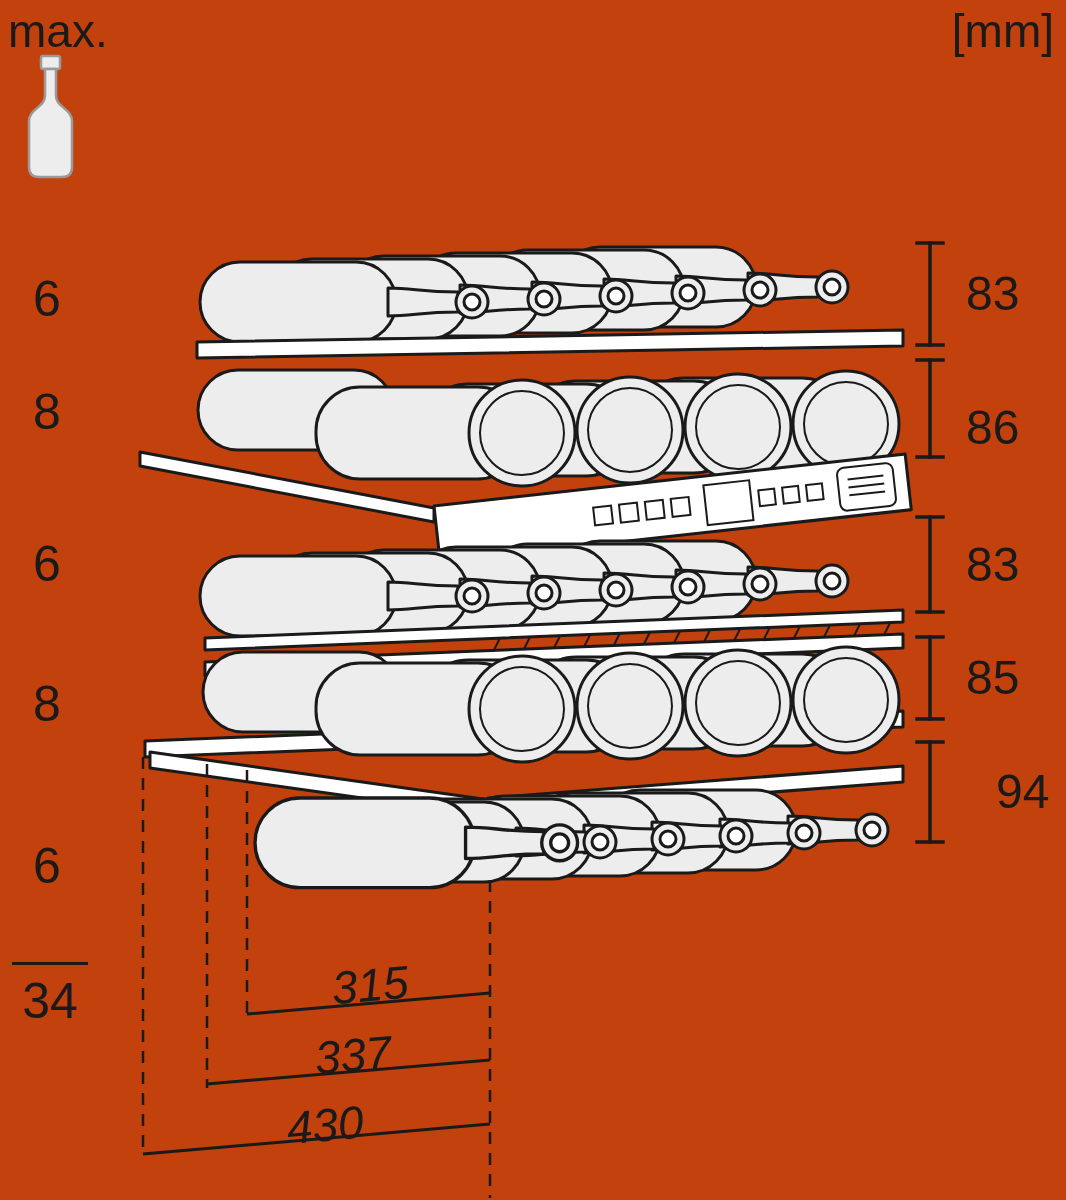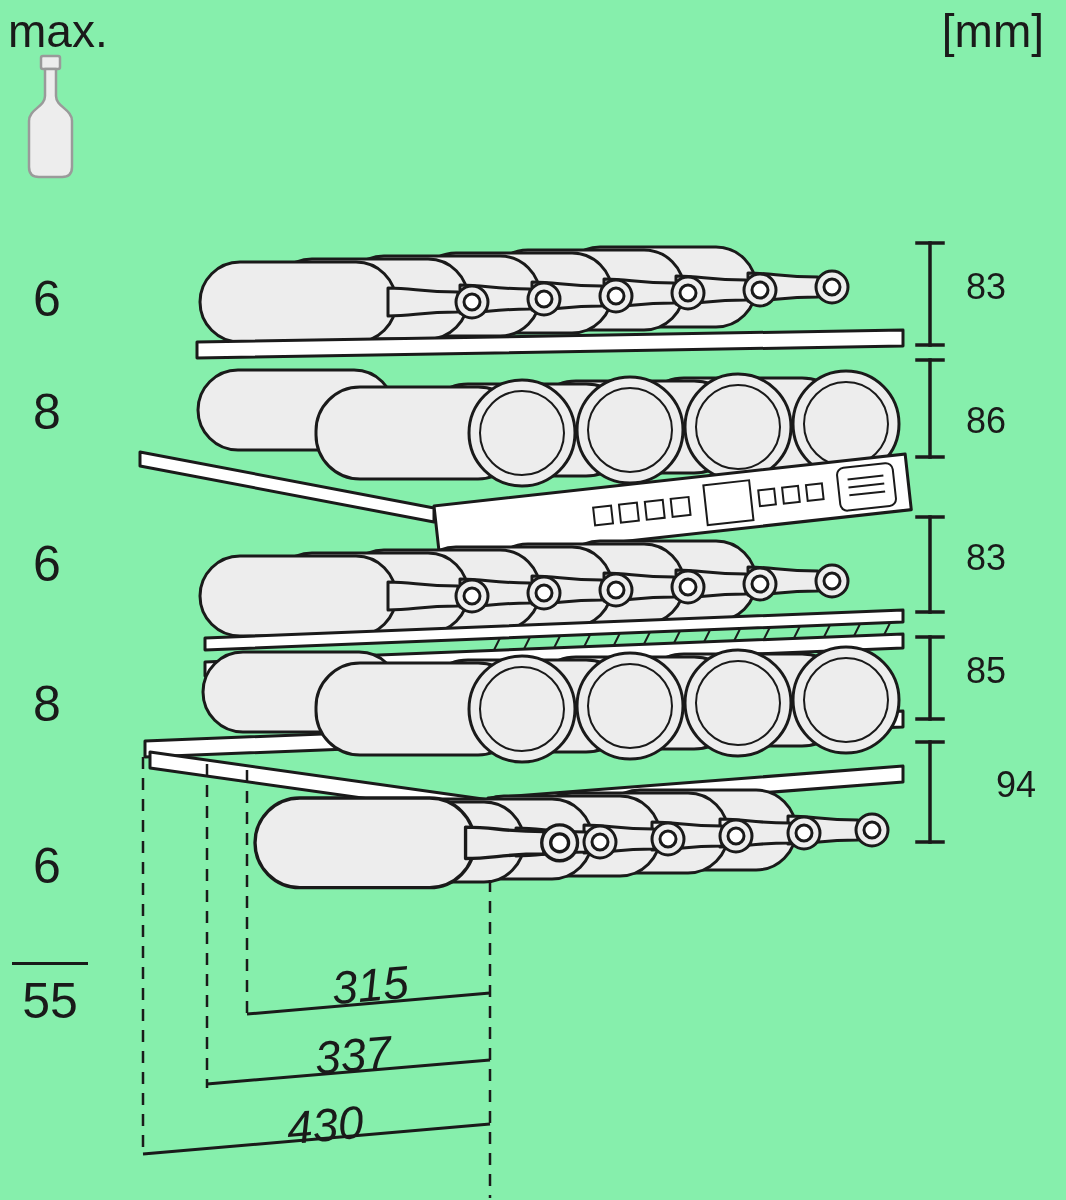--- a/index.html
+++ b/index.html
@@ -1,23 +1,23 @@
 <!DOCTYPE html>
 <html><head>
 <meta charset="utf-8">
 <style>
   html,body{margin:0;padding:0;background:#fff;}
   .canvas{
-    position:relative;width:1066px;height:1200px;background:#86efac;
+    position:relative;width:1066px;height:1200px;background:#c2410c;
     font-family:"Liberation Sans", sans-serif;color:#1a1a1a;overflow:hidden;
   }
   .lbl{position:absolute;font-weight:500;letter-spacing:0;}
   .corner{font-size:46px;}
   .count{font-size:50px;width:70px;text-align:center;}
-  .height{font-size:36px;}
+  .height{font-size:48px;}
   .depth{font-size:46px;font-style:italic;transform:rotate(-5deg);width:150px;text-align:center;}
   .total{font-size:50px;width:86px;text-align:center;}
   .sumline{position:absolute;left:12px;top:962px;width:76px;border-top:3px solid #1a1a1a;}
   svg{position:absolute;left:0;top:0;}
   .draw{fill:#ededed;stroke:#1a1a1a;stroke-width:3;stroke-linejoin:round;stroke-linecap:round;}
   .board{fill:#ffffff;stroke:#1a1a1a;stroke-width:3;stroke-linejoin:round;}
   .thin{stroke:#1a1a1a;stroke-width:2;fill:none;}
   .dim{stroke:#1a1a1a;stroke-width:3;fill:none;}
   .dash{stroke:#1a1a1a;stroke-width:2.5;fill:none;stroke-dasharray:12 9;}
   .brk{stroke:#1a1a1a;stroke-width:3.5;fill:none;stroke-linecap:square;}
@@ -175,30 +175,30 @@
       </g>
       <g>
         <line class="brk" x1="930" y1="742" x2="930" y2="842"></line>
         <line class="brk" x1="917" y1="742" x2="943" y2="742"></line>
         <line class="brk" x1="917" y1="842" x2="943" y2="842"></line>
       </g>
     </g>
   </svg>
 
   <div class="lbl corner" style="left:8px;top:4px;">max.</div>
-  <div class="lbl corner" style="right:22px;top:4px;margin-left:28px;">[mm]</div>
+  <div class="lbl corner" style="right:12px;top:4px;margin-left:28px;">[mm]</div>
 
   <div class="lbl count" style="left:12px;top:270px;">6</div>
   <div class="lbl count" style="left:12px;top:383px;">8</div>
   <div class="lbl count" style="left:12px;top:535px;">6</div>
   <div class="lbl count" style="left:12px;top:675px;">8</div>
   <div class="lbl count" style="left:12px;top:837px;">6</div>
 
   <div class="sumline"></div>
-  <div class="lbl total" style="left:7px;top:972px;">55</div>
+  <div class="lbl total" style="left:7px;top:972px;">34</div>
 
   <div class="lbl height" style="left:966px;top:266px;">83</div>
   <div class="lbl height" style="left:966px;top:380px;margin-top:20px;">86</div>
   <div class="lbl height" style="left:966px;top:537px;">83</div>
   <div class="lbl height" style="left:966px;top:650px;text-align:right;">85</div>
   <div class="lbl height" style="left:996px;top:764px;">94</div>
 
   <div class="lbl depth" style="left:295px;top:958px;">315</div>
   <div class="lbl depth" style="left:278px;top:1028px;">337</div>
   <div class="lbl depth" style="left:250px;top:1098px;">430</div>

